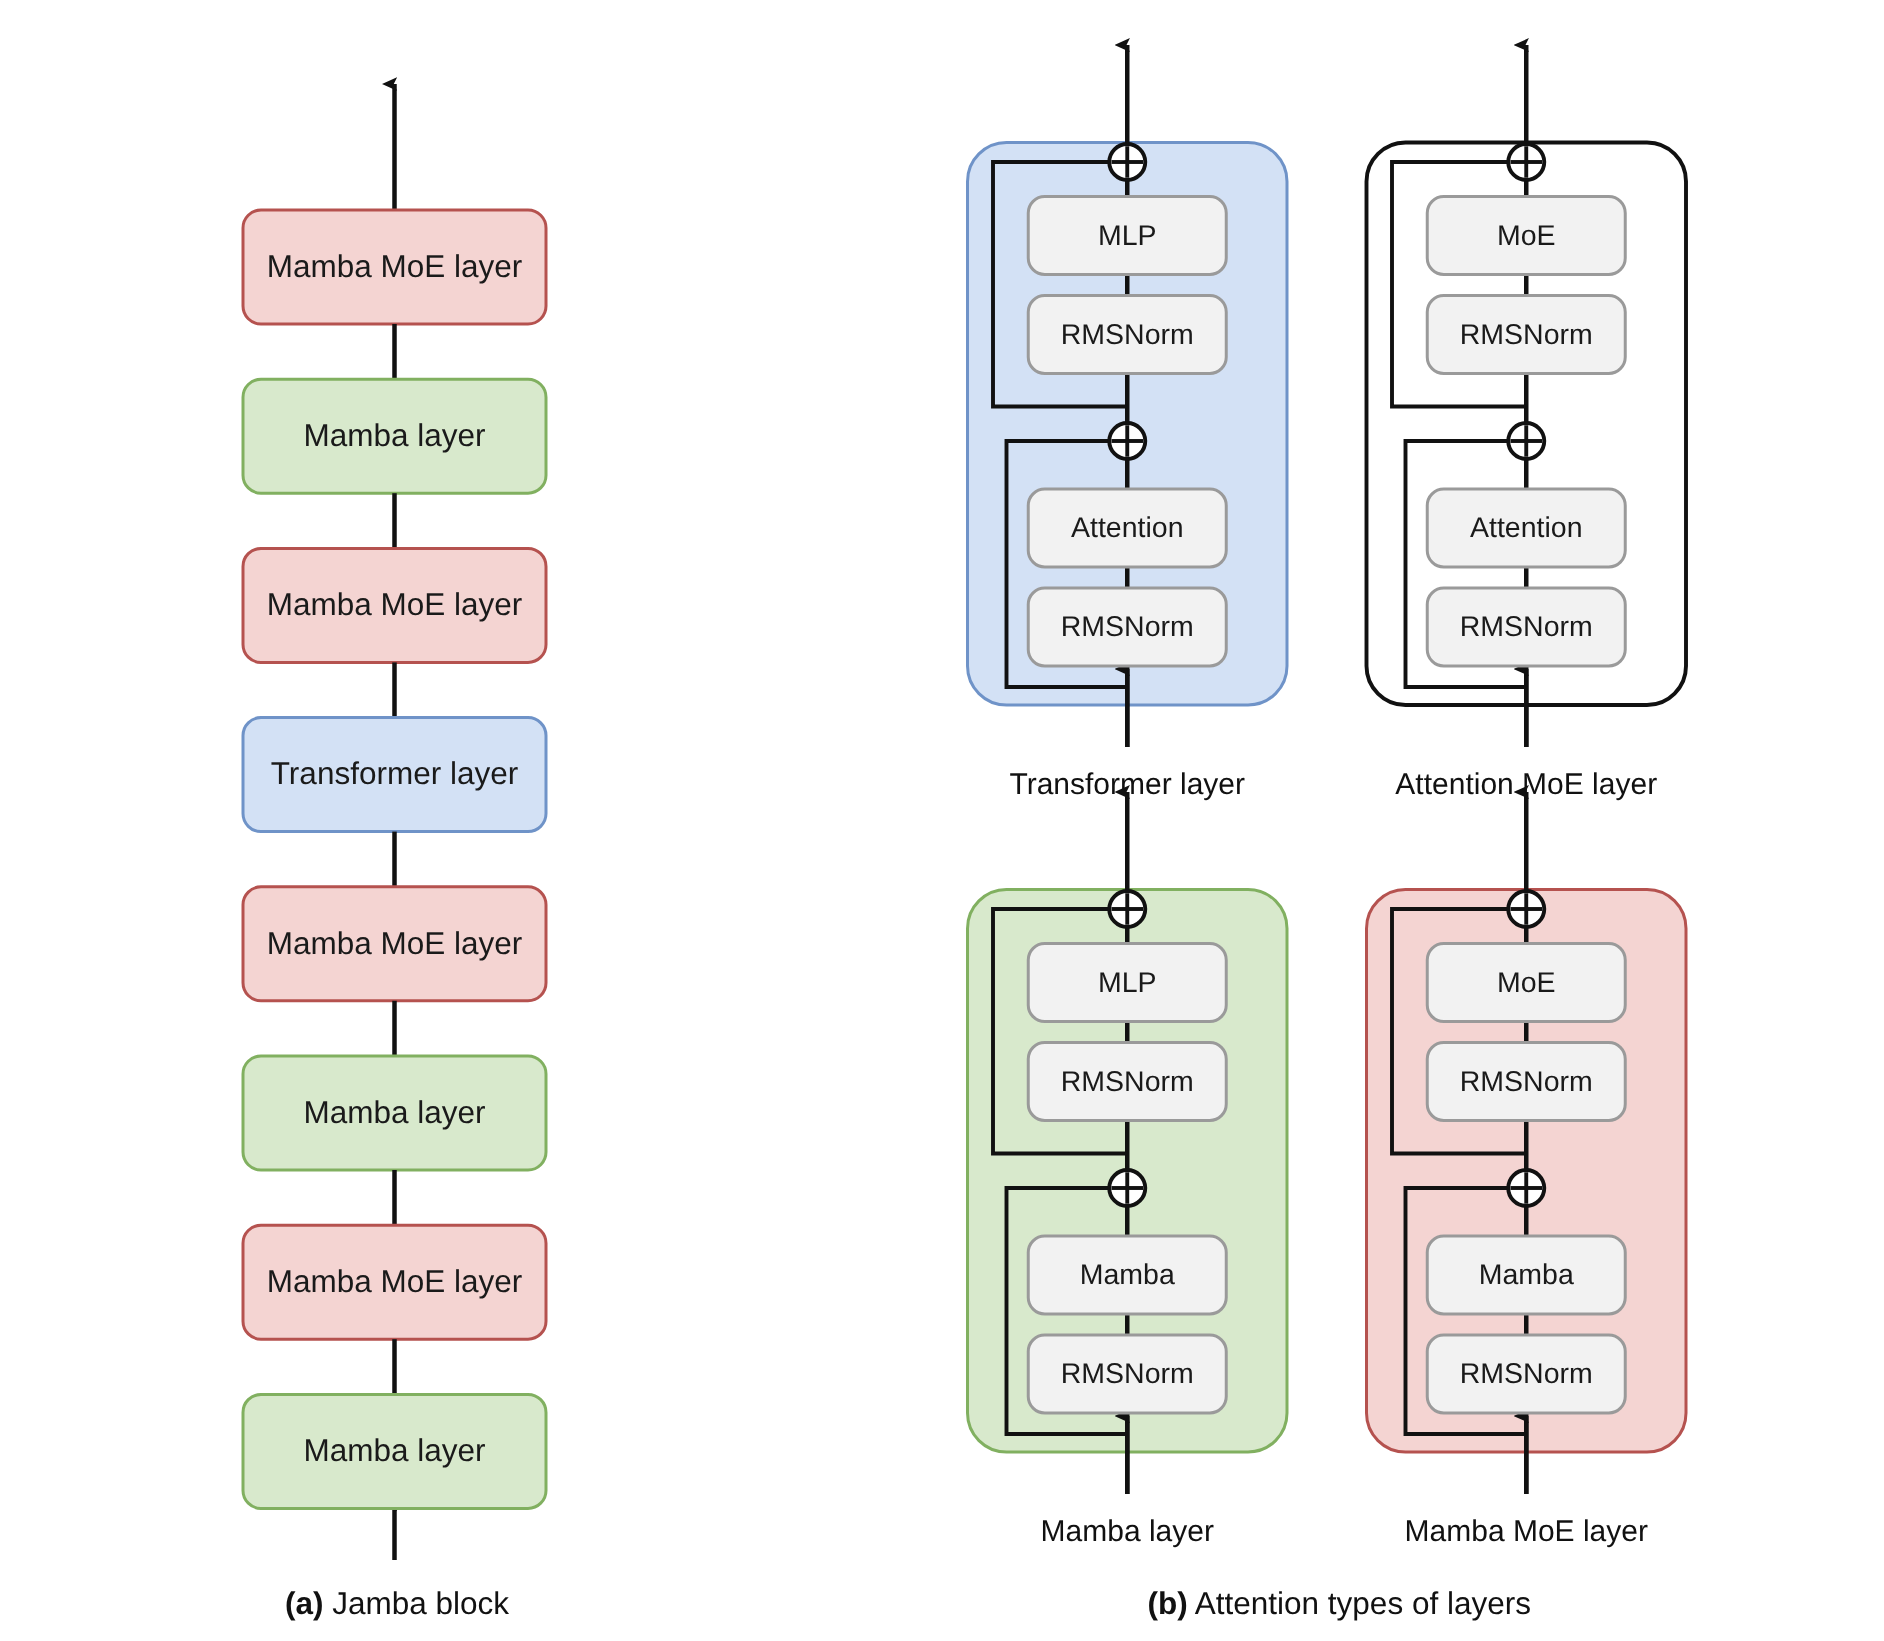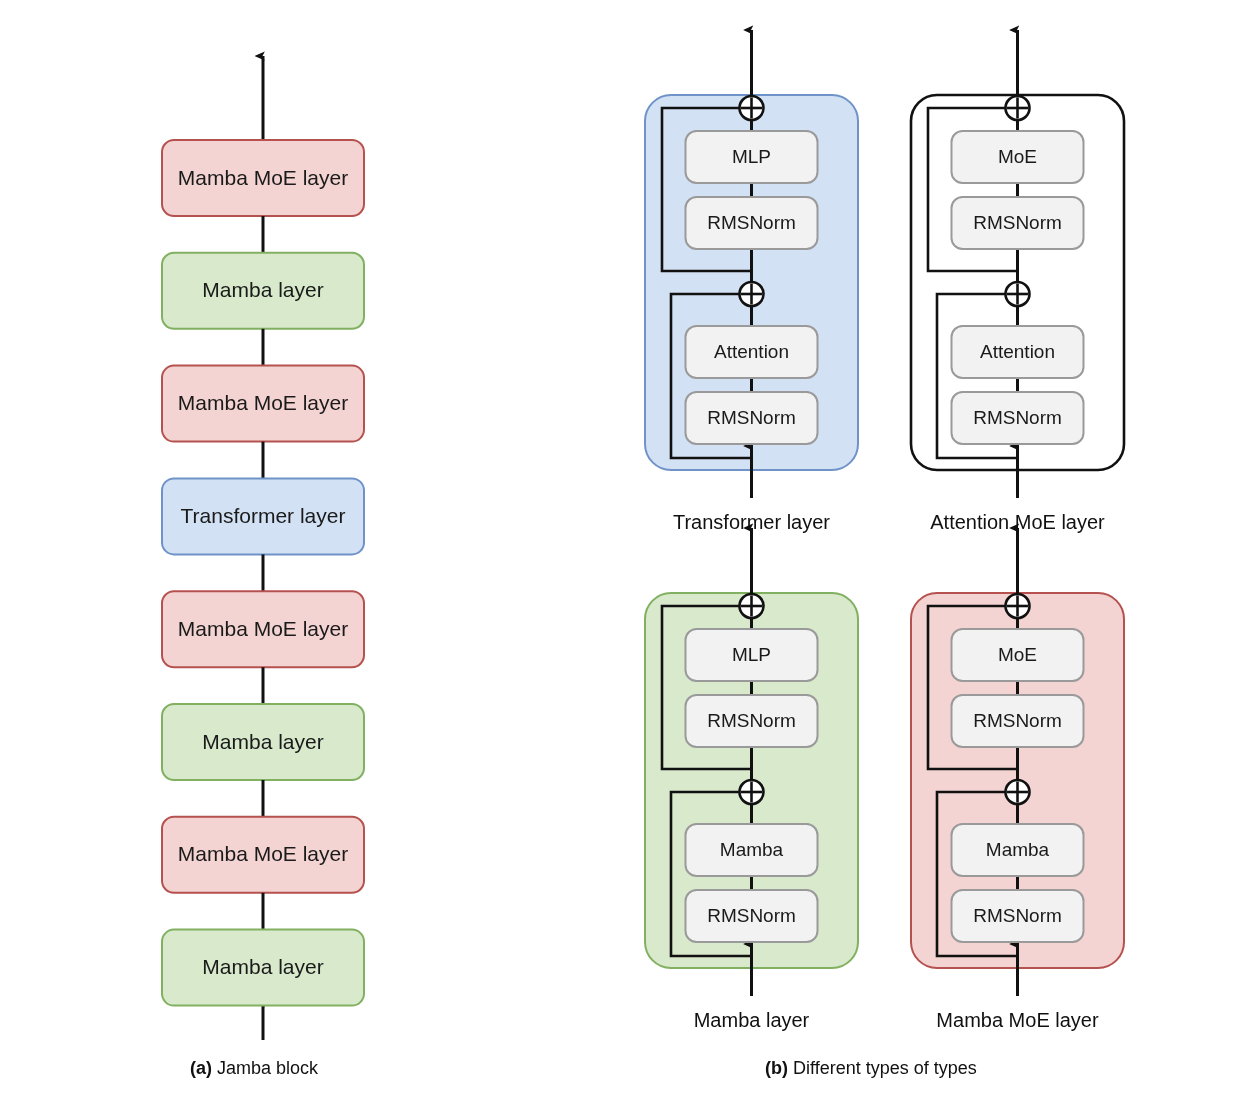--- a/index.html
+++ b/index.html
@@ -43,21 +43,21 @@
   }
   .panel-label {
     font-size: 20px;
     fill: #111111;
     text-anchor: middle;
     dominant-baseline: middle;
     font-family: "Liberation Sans", sans-serif;
   }
   .caption-text {
     position: absolute;
-    font-size: 18px;
+    font-size: 21px;
     color: #111111;
     white-space: nowrap;
     font-family: "Liberation Sans", sans-serif;
   }
   .caption-text b {
     font-weight: bold;
   }
   .wire {
     stroke: #111111;
     stroke-width: 3;
@@ -244,16 +244,16 @@
           <text x="1017.5" y="917" class="inner-label">RMSNorm</text>
           <text x="1017.5" y="1022" class="panel-label">Mamba MoE layer</text>
         </g>
       </g>
   </svg>
 
   <div class="caption-text" style="left:190px; top:1058px;">
     <b>(a)</b><span> Jamba block</span>
   </div>
   <div class="caption-text" style="left:765px; top:1058px;">
-    <b>(b)</b><span> Different types of types</span>
+    <b>(b)</b><span> Attention types of layers</span>
   </div>
 
 </div>
 
 </body></html>

